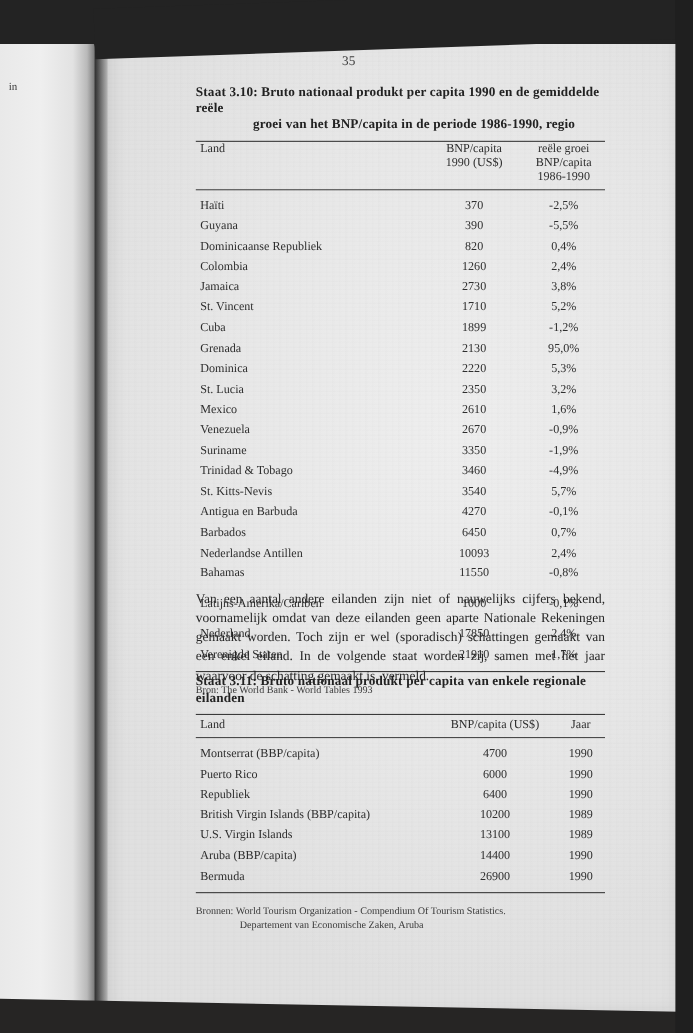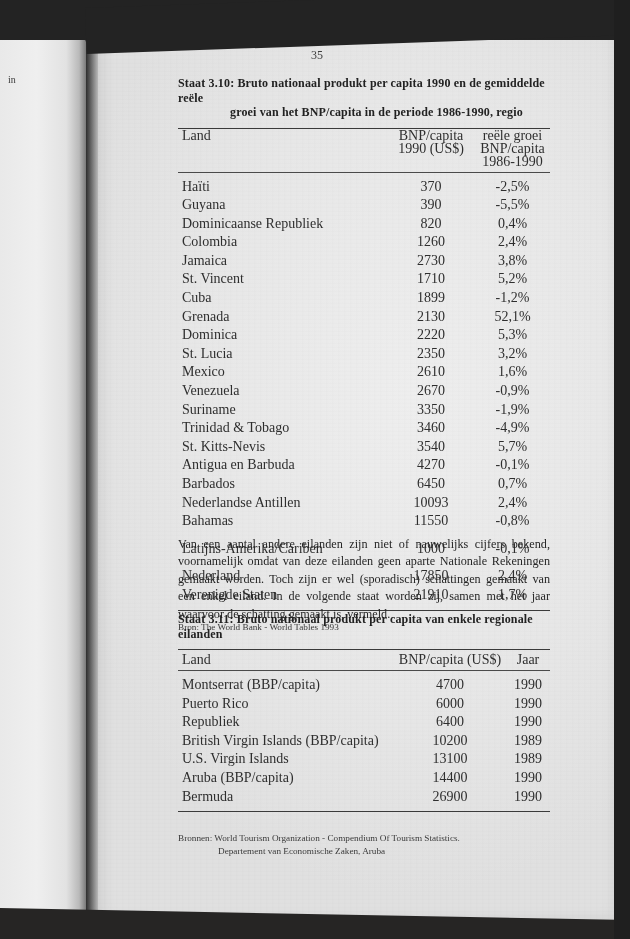--- a/index.html
+++ b/index.html
@@ -145,21 +145,21 @@
   }
   hr.rule-thin {
     border: 0;
     border-top: 1px solid #4a4a4a;
     margin: 0;
   }
 
   table.stat {
     width: 100%;
     border-collapse: collapse;
-    font-size: 14px;
+    font-size: 11px;
     color: #2e2e2e;
   }
   table.stat th {
     font-weight: normal;
     padding: 0;
     line-height: 13px;
     vertical-align: top;
   }
   table.stat td {
     padding: 0;
@@ -271,21 +271,21 @@
               <td class="c-num">5,2%</td>
             </tr>
             <tr>
               <td class="c-land" style="width: 205px;">Cuba</td>
               <td class="c-num" style="width: 88px;">1899</td>
               <td class="c-num">-1,2%</td>
             </tr>
             <tr>
               <td class="c-land" style="width: 205px;">Grenada</td>
               <td class="c-num" style="width: 88px;">2130</td>
-              <td class="c-num">52,1%</td>
+              <td class="c-num">95,0%</td>
             </tr>
             <tr>
               <td class="c-land" style="width: 205px;">Dominica</td>
               <td class="c-num" style="width: 88px;">2220</td>
               <td class="c-num">5,3%</td>
             </tr>
             <tr>
               <td class="c-land" style="width: 205px;">St. Lucia</td>
               <td class="c-num" style="width: 88px;">2350</td>
               <td class="c-num">3,2%</td>
@@ -425,20 +425,20 @@
             <tr>
               <td class="c-land" style="width: 212px;">Bermuda</td>
               <td class="c-num" style="width: 112px;">26900</td>
               <td class="c-num">1990</td>
             </tr>
           </tbody>
       </table>
 
       <hr class="rule" style="margin-top:5px;">
 
-      <div class="srcnote" style="margin-top:20px;">
+      <div class="srcnote" style="margin-top:10px;">
         <span>Bronnen: World Tourism Organization - Compendium Of Tourism Statistics.</span>
         <span class="indent">Departement van Economische Zaken, Aruba</span>
       </div>
     </div>
 
   </div>
 </div>
 
 </body></html>

